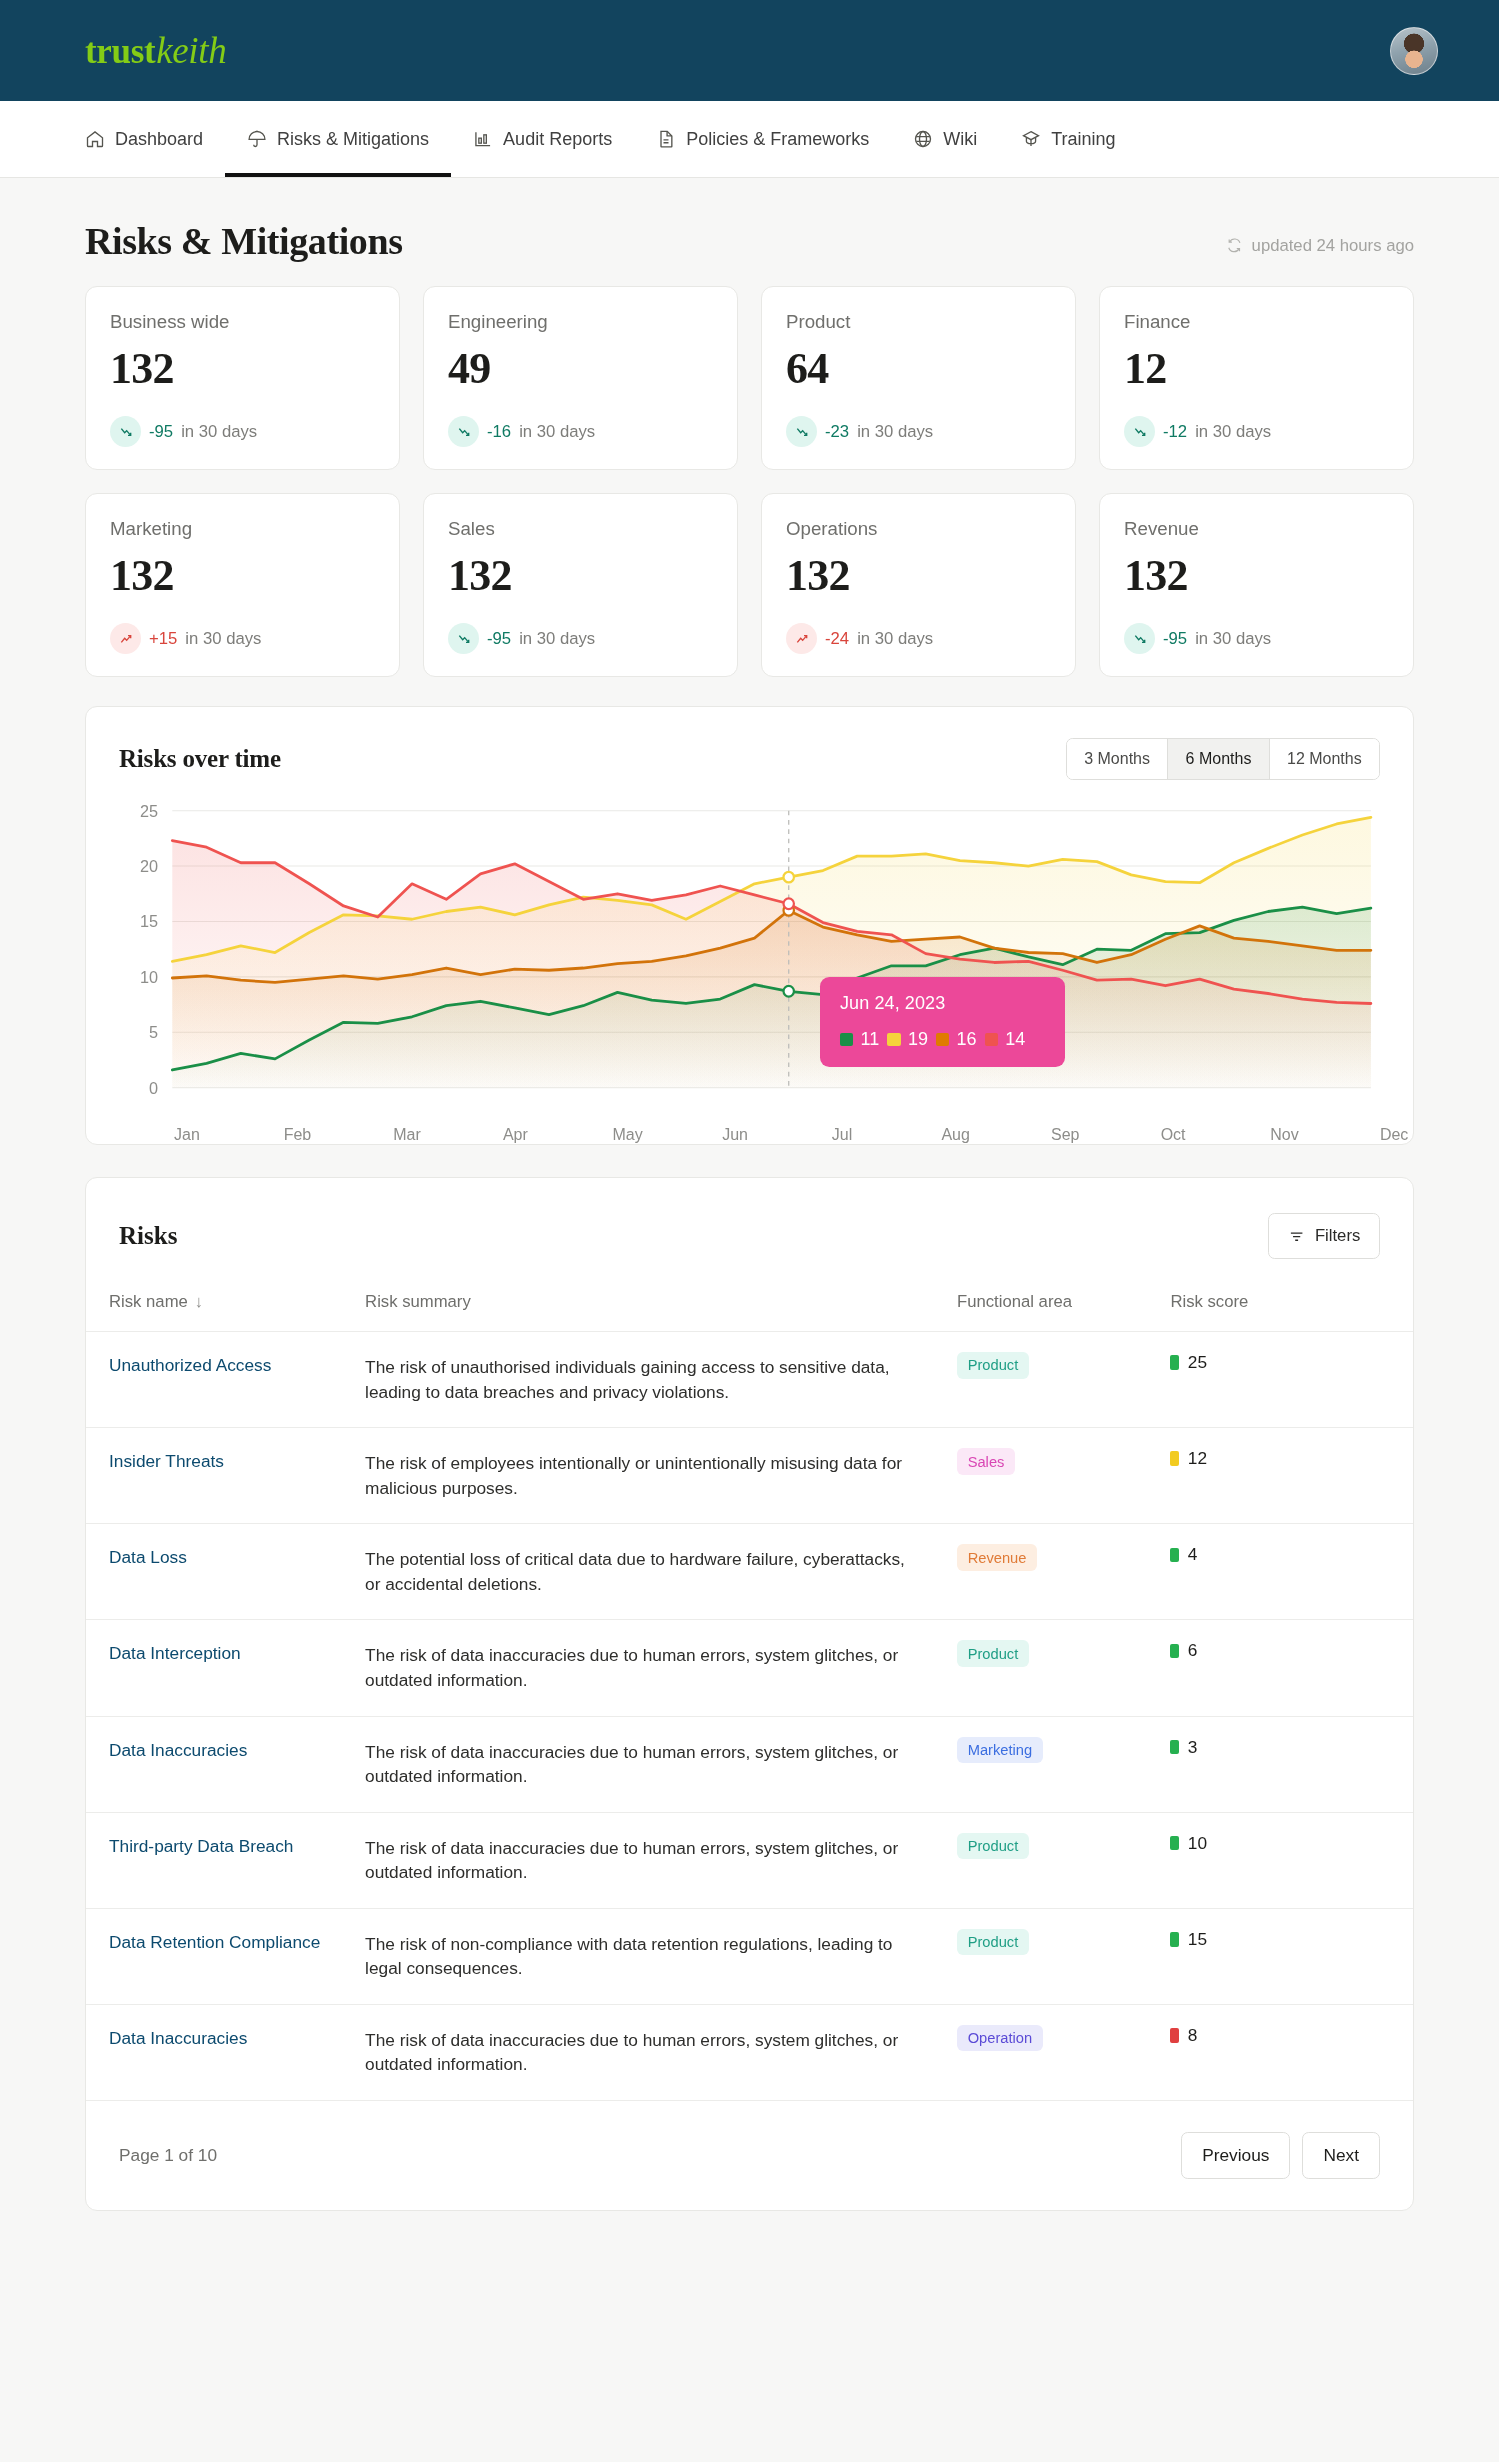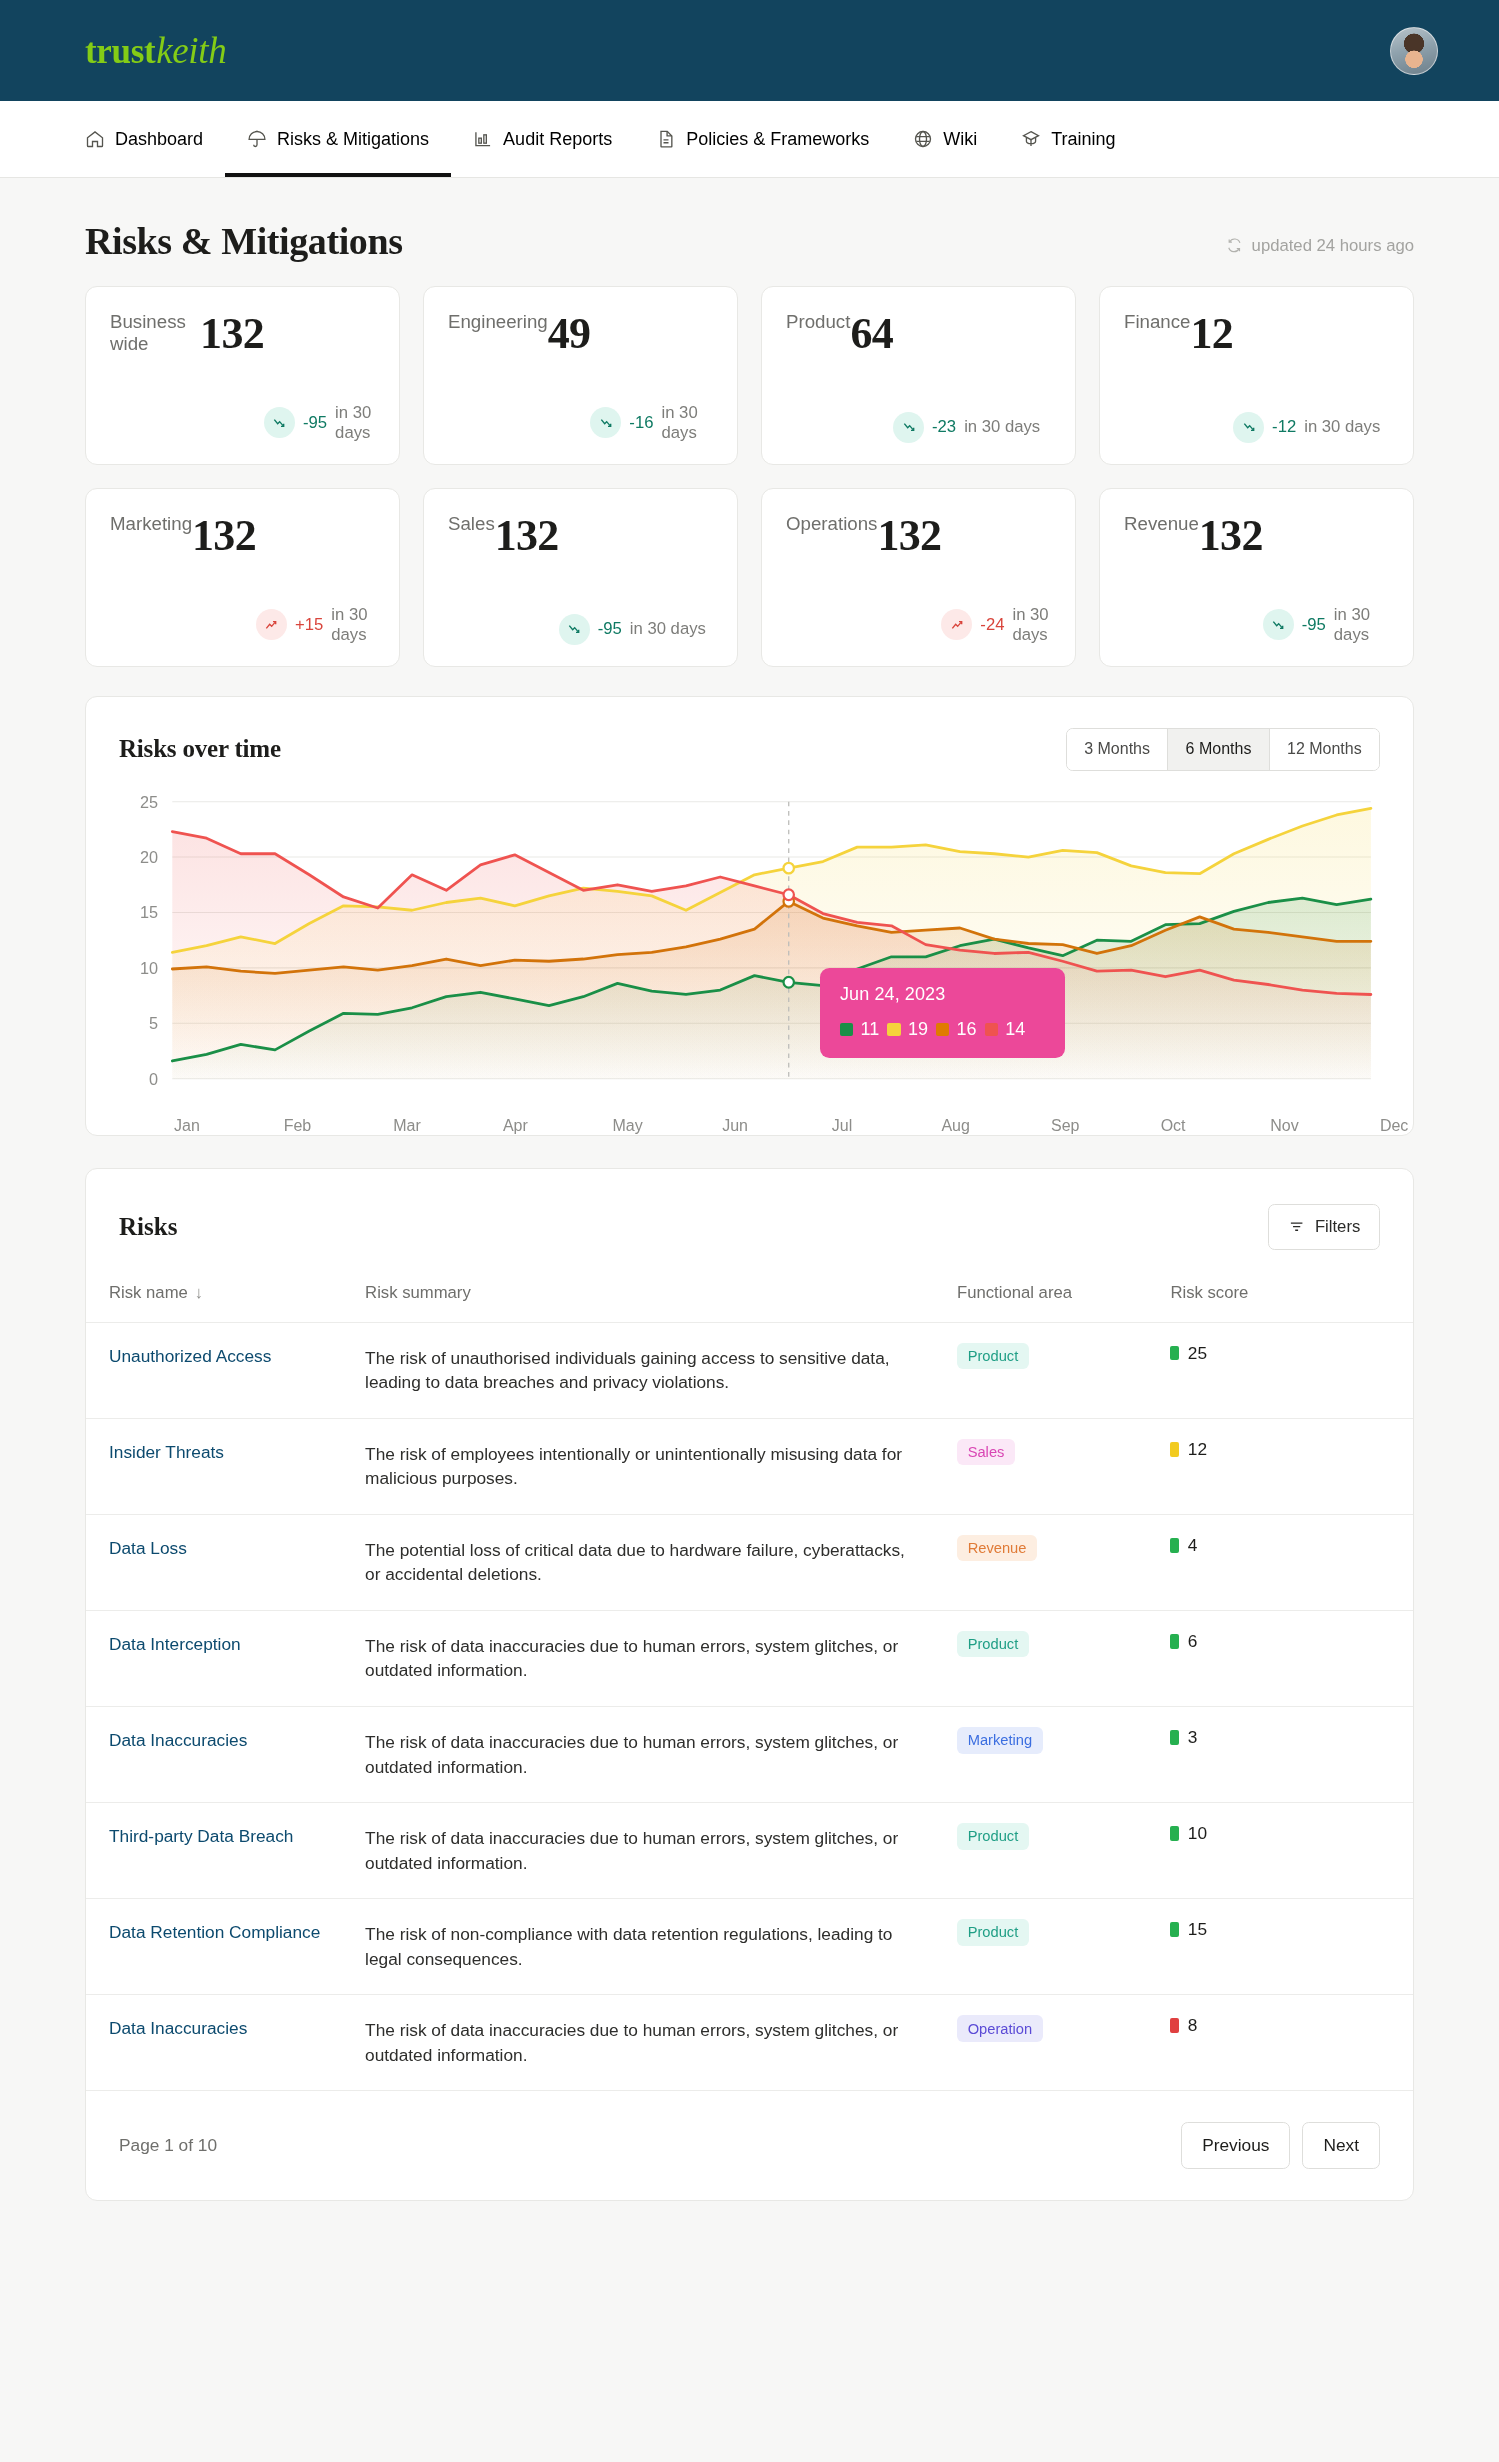--- a/index.html
+++ b/index.html
@@ -56,21 +56,21 @@
     align-items: stretch;
     padding: 0 85px;
     gap: 0;
   }
   .nav-item {
     display: flex;
     align-items: center;
     gap: 10px;
     padding: 0 22px;
     font-size: 18px;
-    color: #000000;
+    color: #404040;
     cursor: pointer;
     position: relative;
     white-space: nowrap;
   }
   .nav-item:first-child { padding-left: 0; }
   .nav-item.active::after {
     content: "";
     position: absolute;
     left: 0; right: 0; bottom: 0;
     height: 4px;
@@ -109,21 +109,21 @@
     gap: 23px;
     margin-bottom: 23px;
   }
   .card {
     background: #ffffff;
     border: 0.7px solid #e8e8e5;
     border-radius: 12px;
     padding: 24px 24px 21.3px 24px;
     min-height: 179px;
     display: flex;
-    flex-direction: row;
+    flex-direction: column;
   }
   .card-label { font-size: 18.7px; color: #6f6f6c; margin-bottom: 13.3px; }
   .card-value {
     font-family: "Liberation Serif", serif;
     font-size: 44px;
     font-weight: 700;
     letter-spacing: -0.7px;
     line-height: 1.05;
     margin-bottom: 24px;
   }

